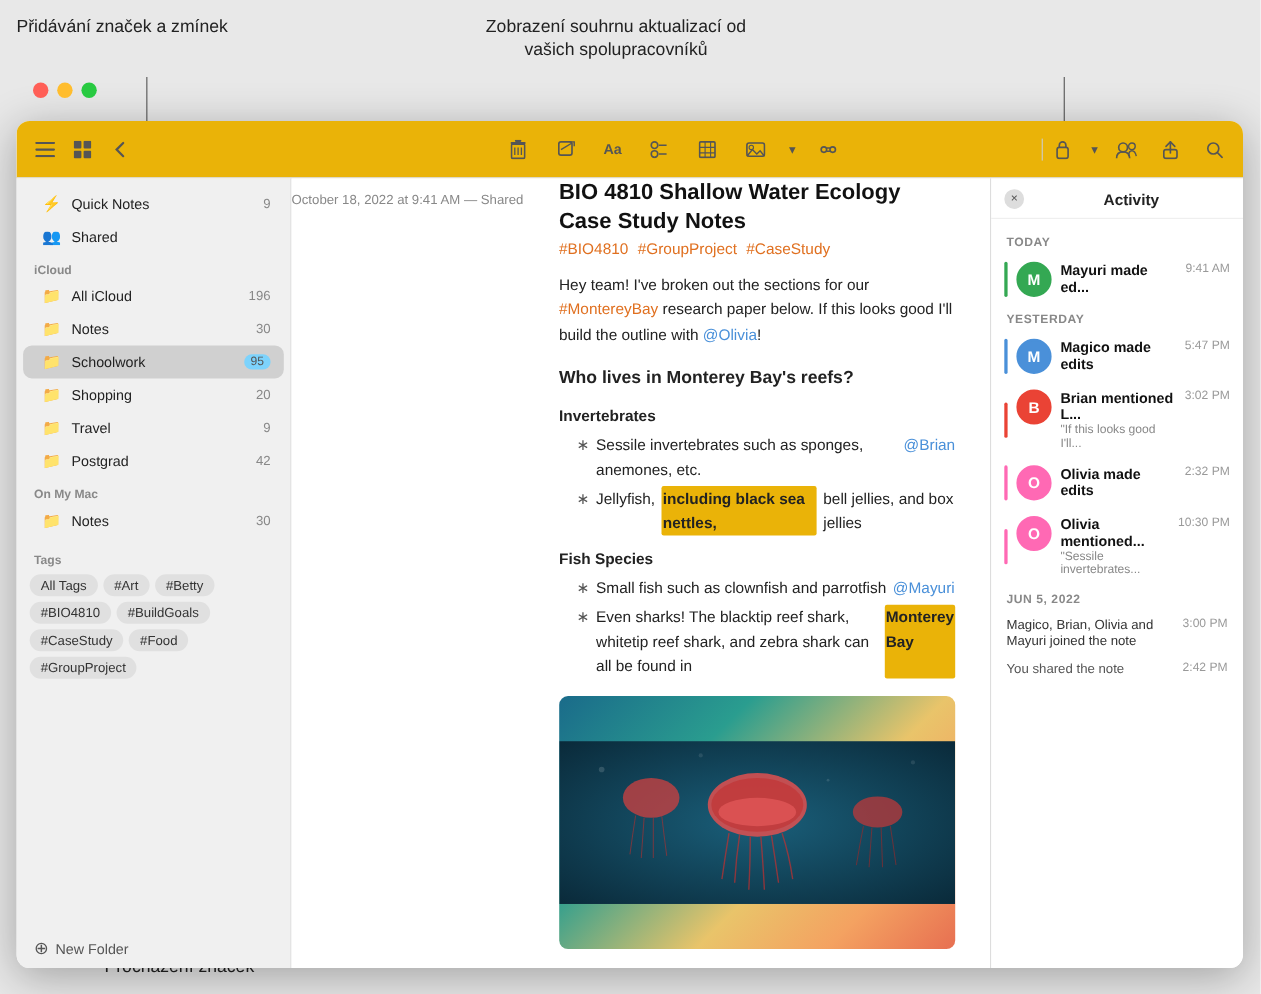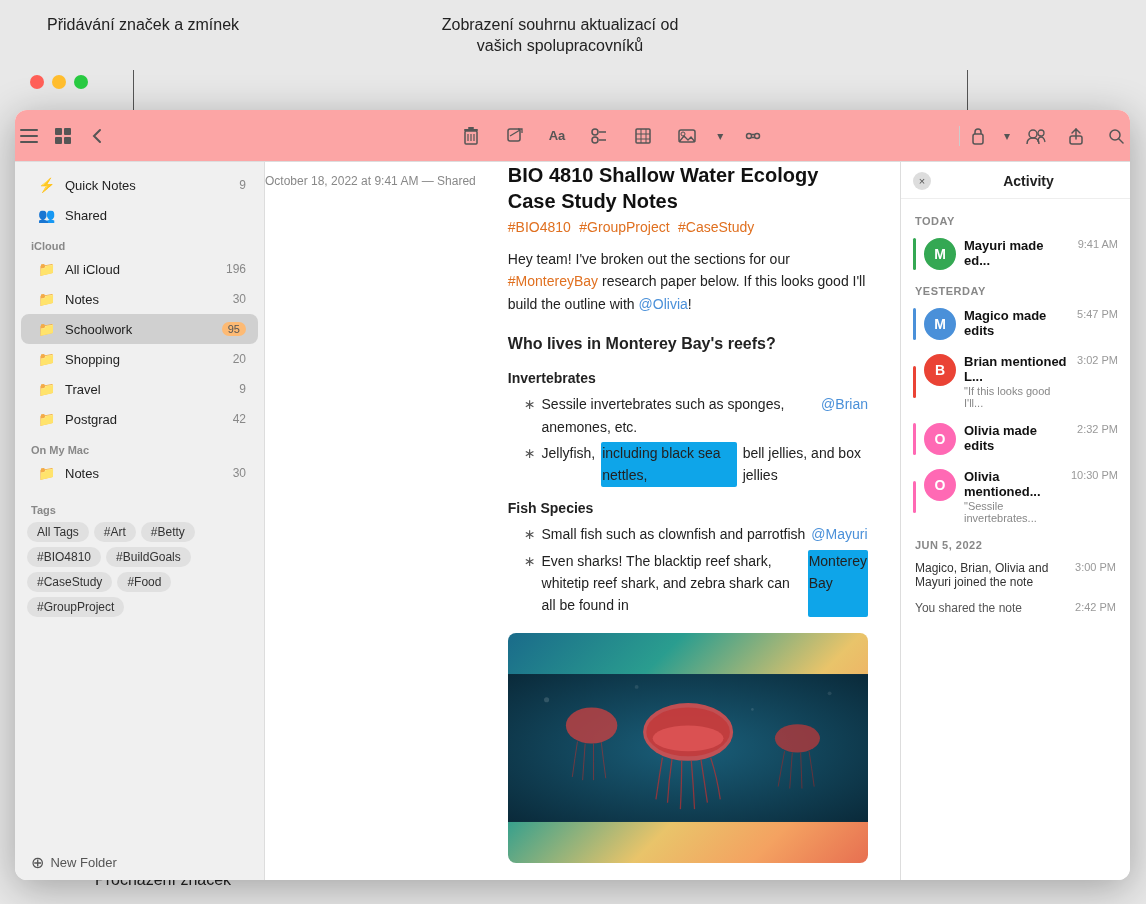--- a/index.html
+++ b/index.html
@@ -43,23 +43,23 @@
     }
     .tl-red { background: #ff5f57; }
     .tl-yellow { background: #ffbd2e; }
     .tl-green { background: #28ca41; }
 
     
     .toolbar {
       display: flex;
       align-items: center;
       height: 52px;
-      background: #fca5a5;
+      background: #eab308;
       border-bottom: 1px solid #ddd;
-      padding: 0 0;
+      padding: 0 12px;
       gap: 4px;
       flex-shrink: 0;
     }
     .toolbar-left {
       display: flex;
       align-items: center;
       width: 250px;
       gap: 6px;
     }
     .toolbar-center {
@@ -209,21 +209,21 @@
       font-size: 14px;
       margin-right: 4px;
     }
     .note-body {
       font-size: 14px;
       color: #222;
       line-height: 1.6;
     }
     .note-mention { color: #e07020; }
     .note-mention-blue { color: #4a90d9; }
-    .note-highlight-green { background: #0ea5e9; border-radius: 2px; padding: 0 1px; }
+    .note-highlight-green { background: #eab308; border-radius: 2px; padding: 0 1px; font-weight: bold; }
     .note-section-title {
       font-size: 16px;
       font-weight: 700;
       margin: 16px 0 6px;
     }
     .note-subsection {
       font-weight: 700;
       font-size: 14px;
       margin: 10px 0 4px;
     }
@@ -365,21 +365,20 @@
 
     
     .callout-top-left {
       position: absolute;
       top: 15px;
       left: 15px;
       text-align: center;
       font-size: 16px;
       color: #222;
       line-height: 1.3;
-      margin-left: 32px;
     }
     .callout-top-center {
       position: absolute;
       top: 15px;
       left: 420px;
       text-align: center;
       font-size: 16px;
       color: #222;
       line-height: 1.3;
       width: 280px;
@@ -562,21 +561,21 @@
         <span class="sidebar-item-count">196</span>
       </div>
       <div class="sidebar-item">
         <div class="sidebar-item-icon" style="color:#f5a623;">📁</div>
         <span class="sidebar-item-label">Notes</span>
         <span class="sidebar-item-count">30</span>
       </div>
       <div class="sidebar-item active">
         <div class="sidebar-item-icon" style="color:#f5a623;">📁</div>
         <span class="sidebar-item-label">Schoolwork</span>
-        <span style="margin-left:auto;font-size:11px;color:#555;background:#fdba74;border-radius:10px;padding:1px 6px;">95</span>
+        <span style="margin-left:auto;font-size:11px;color:#555;background:#7dd3fc;border-radius:10px;padding:1px 6px;">95</span>
       </div>
       <div class="sidebar-item">
         <div class="sidebar-item-icon" style="color:#f5a623;">📁</div>
         <span class="sidebar-item-label">Shopping</span>
         <span class="sidebar-item-count">20</span>
       </div>
       <div class="sidebar-item">
         <div class="sidebar-item-icon" style="color:#f5a623;">📁</div>
         <span class="sidebar-item-label">Travel</span>
         <span class="sidebar-item-count">9</span>

